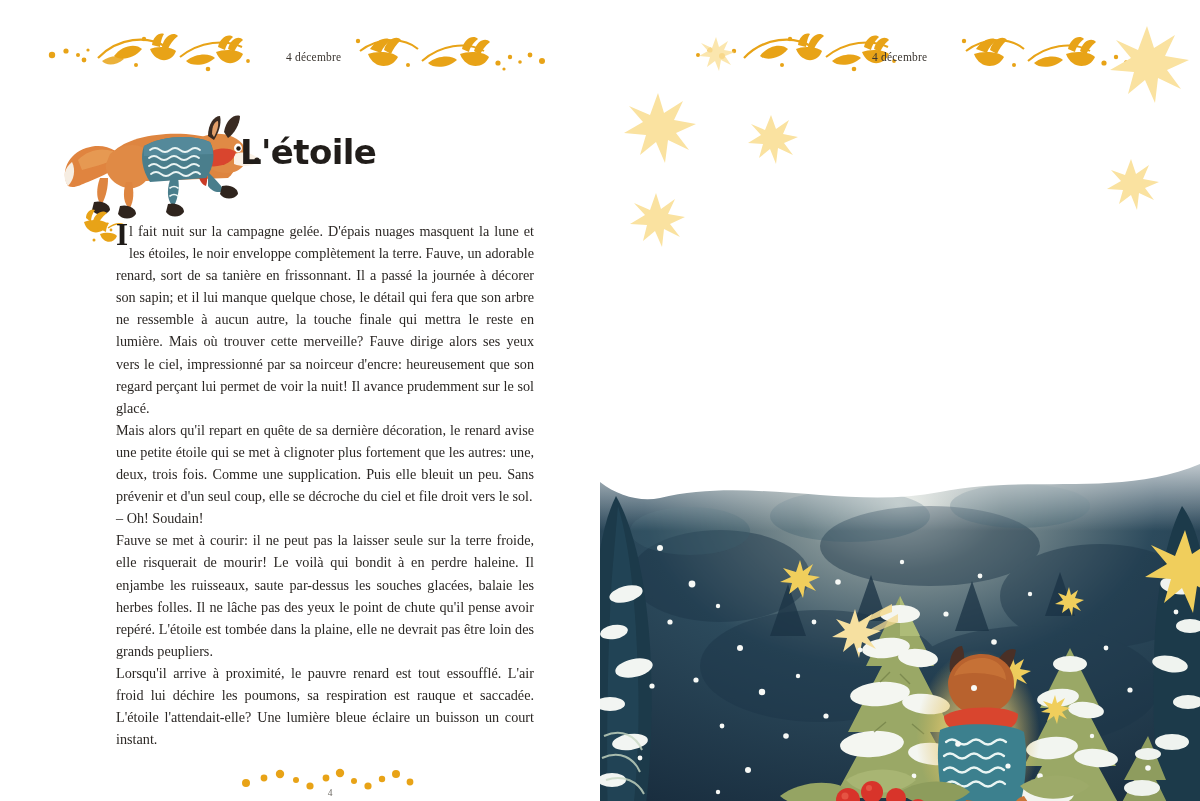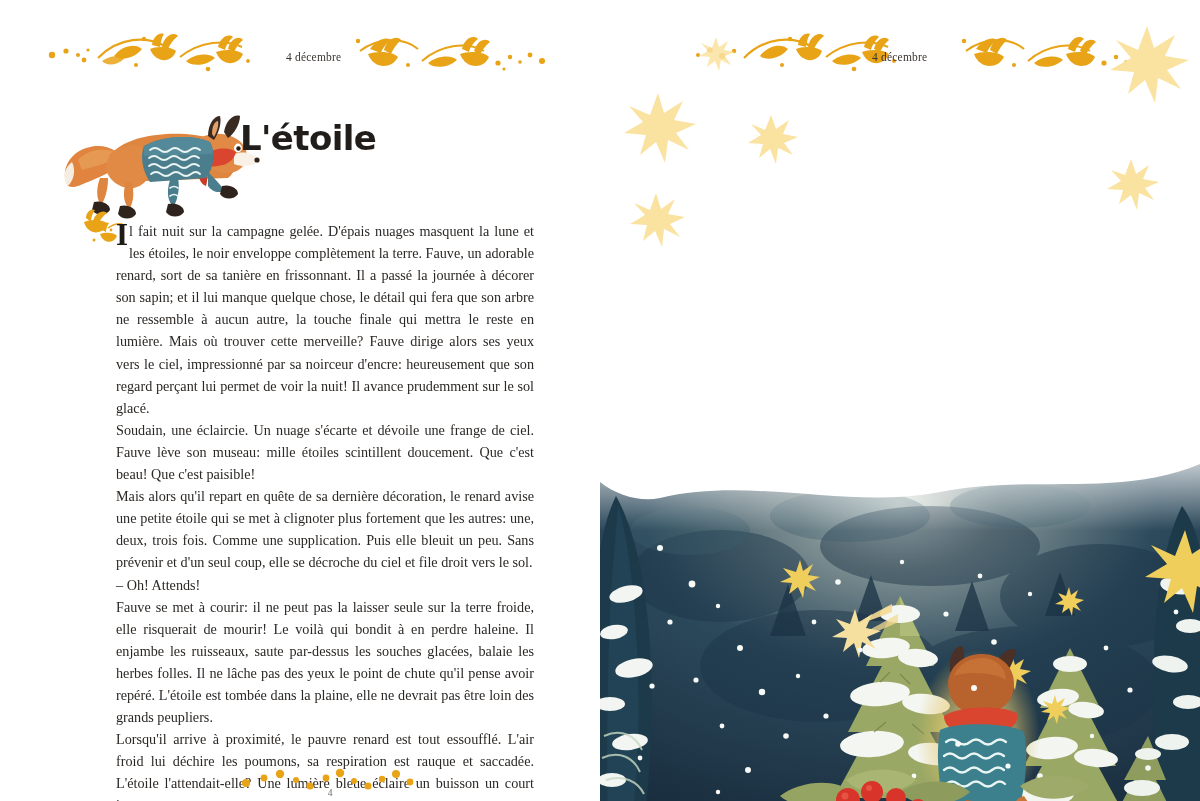--- a/index.html
+++ b/index.html
@@ -37,21 +37,21 @@
   }
   .hd-left  { left: 286px; }
   .hd-right { left: 272px; }
 
   
   .fox-illo {
     position: absolute; left: 58px; top: 70px;
     width: 205px; height: 130px;
   }
   .title-block {
-    position: absolute; left: 240px; top: 100px;
+    position: absolute; left: 240px; top: 114px;
     width: 345px;
   }
   .story-title {
     font-family: "DejaVu Sans", sans-serif;
     font-weight: bold;
     font-size: 34px;
     line-height: 1.08;
     color: #211d1a;
     letter-spacing: -0.6px;
   }
@@ -239,23 +239,22 @@
             <path d="M24 22 C24 17, 28 13, 31 15 C29 18, 28 21, 28 24 Z"></path>
             <path d="M22 26 C27 24, 36 24, 39 28 C36 36, 25 36, 22 26 Z"></path>
             <circle cx="21" cy="21" r="1.6"></circle>
               <circle cx="33" cy="22" r="1.4"></circle>
             <circle cx="16" cy="32" r="1.5"></circle>
             <path d="M30 20 C36 16, 42 15, 46 17" stroke="#E8A317" stroke-width="1.5" fill="none"></path>
           </g>
         </svg>
         <span class="dropcap">I</span><span>l fait nuit sur la campagne gelée. D'épais nuages masquent la lune et les étoiles, le noir enveloppe complètement la terre. Fauve, un adorable renard, sort de sa tanière en frissonnant. Il a passé la journée à décorer son sapin; et il lui manque quelque chose, le détail qui fera que son arbre ne ressemble à aucun autre, la touche finale qui mettra le reste en lumière. Mais où trouver cette merveille? Fauve dirige alors ses yeux vers le ciel, impressionné par sa noirceur d'encre: heureusement que son regard perçant lui permet de voir la nuit! Il avance prudemment sur le sol glacé.</span>
       </p>
-      <p>Soudain, une éclaircie. Un nuage s'écarte et dévoile une frange de ciel. Fauve lève son museau: mille étoiles scintillent doucement. Que c'est beau! Que c'est paisible!</p>
       <p>Mais alors qu'il repart en quête de sa dernière décoration, le renard avise une petite étoile qui se met à clignoter plus fortement que les autres: une, deux, trois fois. Comme une supplication. Puis elle bleuit un peu. Sans prévenir et d'un seul coup, elle se décroche du ciel et file droit vers le sol.</p>
-      <p class="dlg">– Oh! Attends!</p>
+      <p class="dlg">– Oh! Soudain!</p>
       <p>Fauve se met à courir: il ne peut pas la laisser seule sur la terre froide, elle risquerait de mourir! Le voilà qui bondit à en perdre haleine. Il enjambe les ruisseaux, saute par-dessus les souches glacées, balaie les herbes folles. Il ne lâche pas des yeux le point de chute qu'il pense avoir repéré. L'étoile est tombée dans la plaine, elle ne devrait pas être loin des grands peupliers.</p>
       <p>Lorsqu'il arrive à proximité, le pauvre renard est tout essoufflé. L'air froid lui déchire les poumons, sa respiration est rauque et saccadée. L'étoile l'attendait-elle? Une lumière bleue éclaire un buisson un court instant.</p>
     </div>
 
     <div class="footer-deco">
       <svg width="180" height="24" viewBox="0 0 180 24">
         <g fill="#E8A317">
           <circle cx="6" cy="15" r="4"></circle>
           <circle cx="24" cy="10" r="3.4"></circle>
           <circle cx="40" cy="6" r="4.2"></circle>

